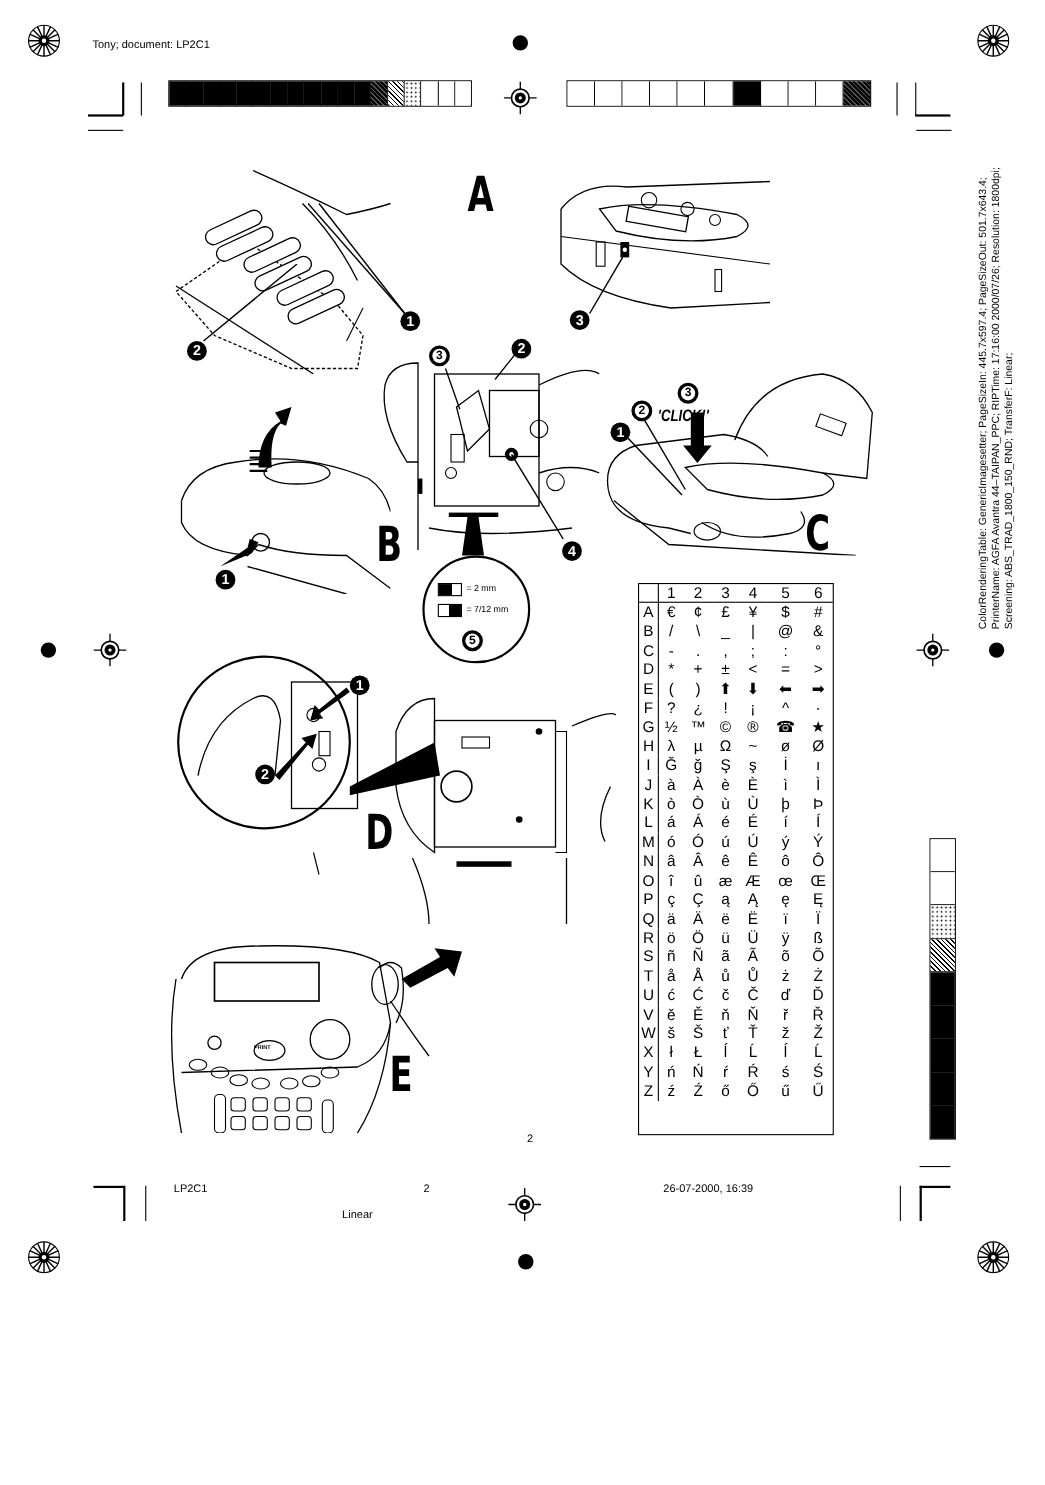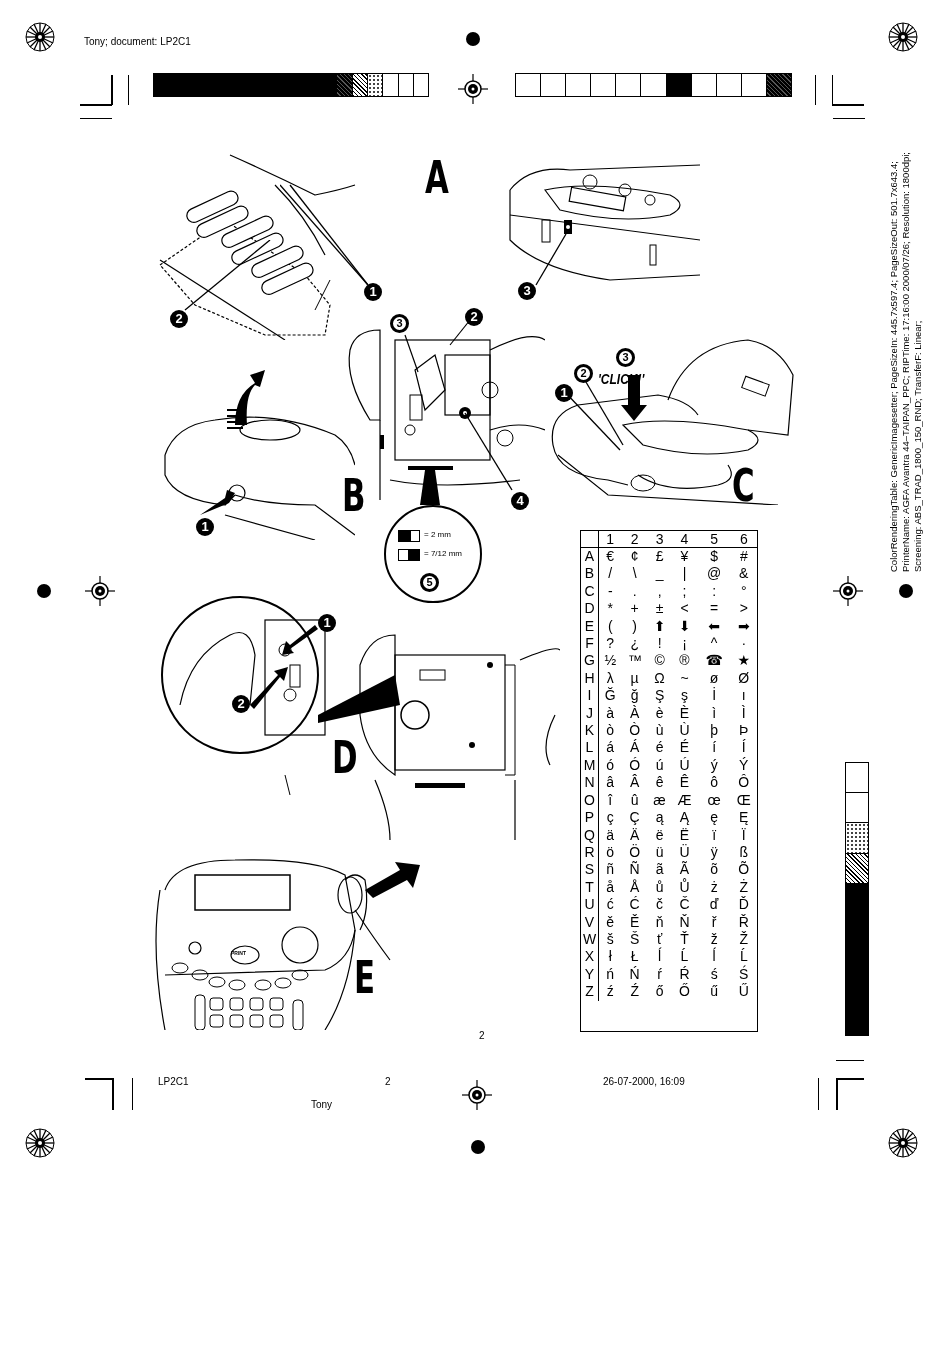--- a/index.html
+++ b/index.html
@@ -585,14 +585,14 @@
           <td>Ű</td>
         </tr>
       </tbody>
   </table>
 </div>
 
 <div class="abs" style="left:479px;top:1030px;font-size:10px;">2</div>
 
 <div class="abs small" style="left:158px;top:1076px;">LP2C1</div>
 <div class="abs small" style="left:385px;top:1076px;">2</div>
-<div class="abs small" style="left:311px;top:1099px;">Tony</div>
-<div class="abs small" style="left:603px;top:1076px;">26-07-2000, 16:09</div>
+<div class="abs small" style="left:311px;top:1099px;">Linear</div>
+<div class="abs small" style="left:603px;top:1076px;">26-07-2000, 16:39</div>
 
 </body></html>

